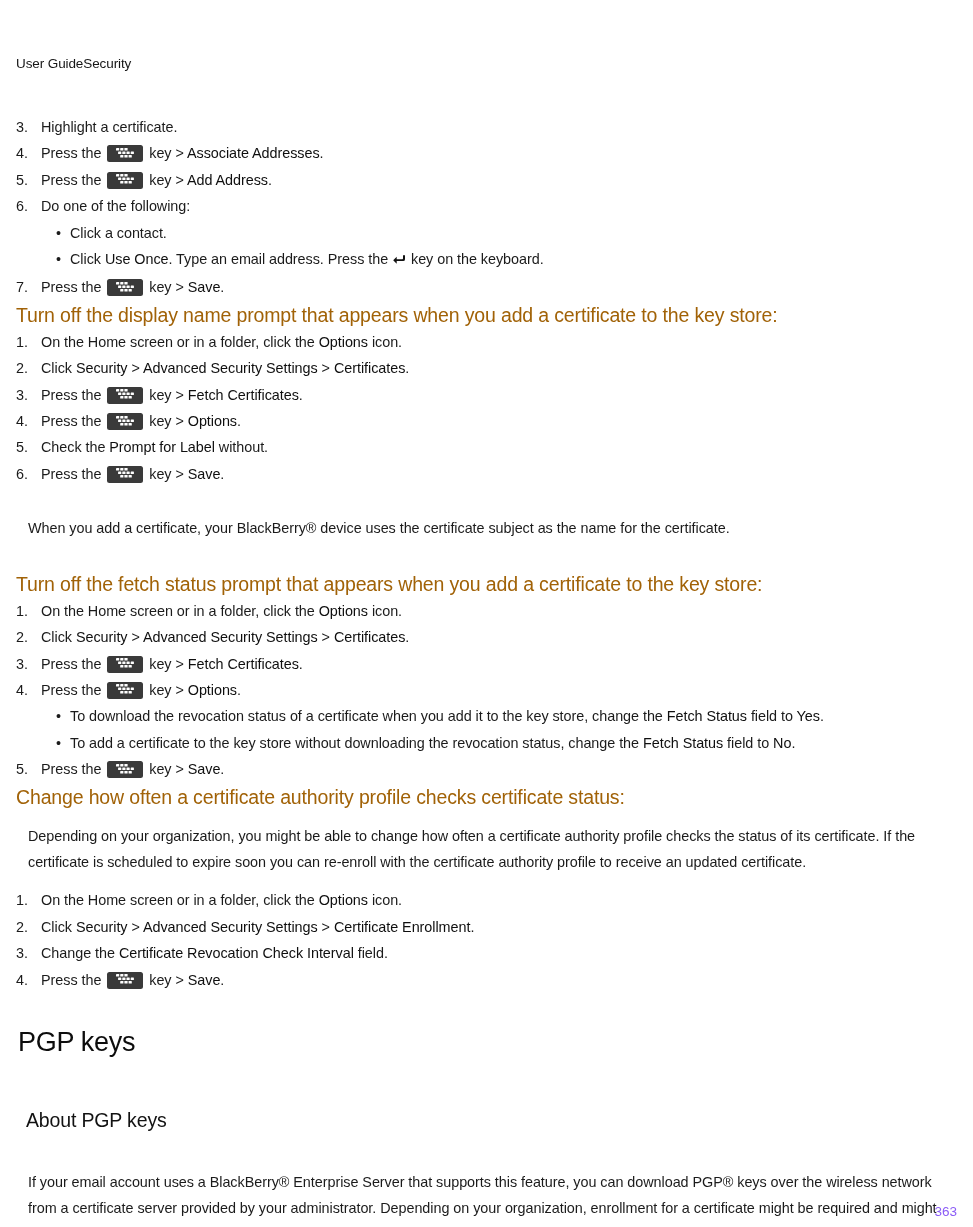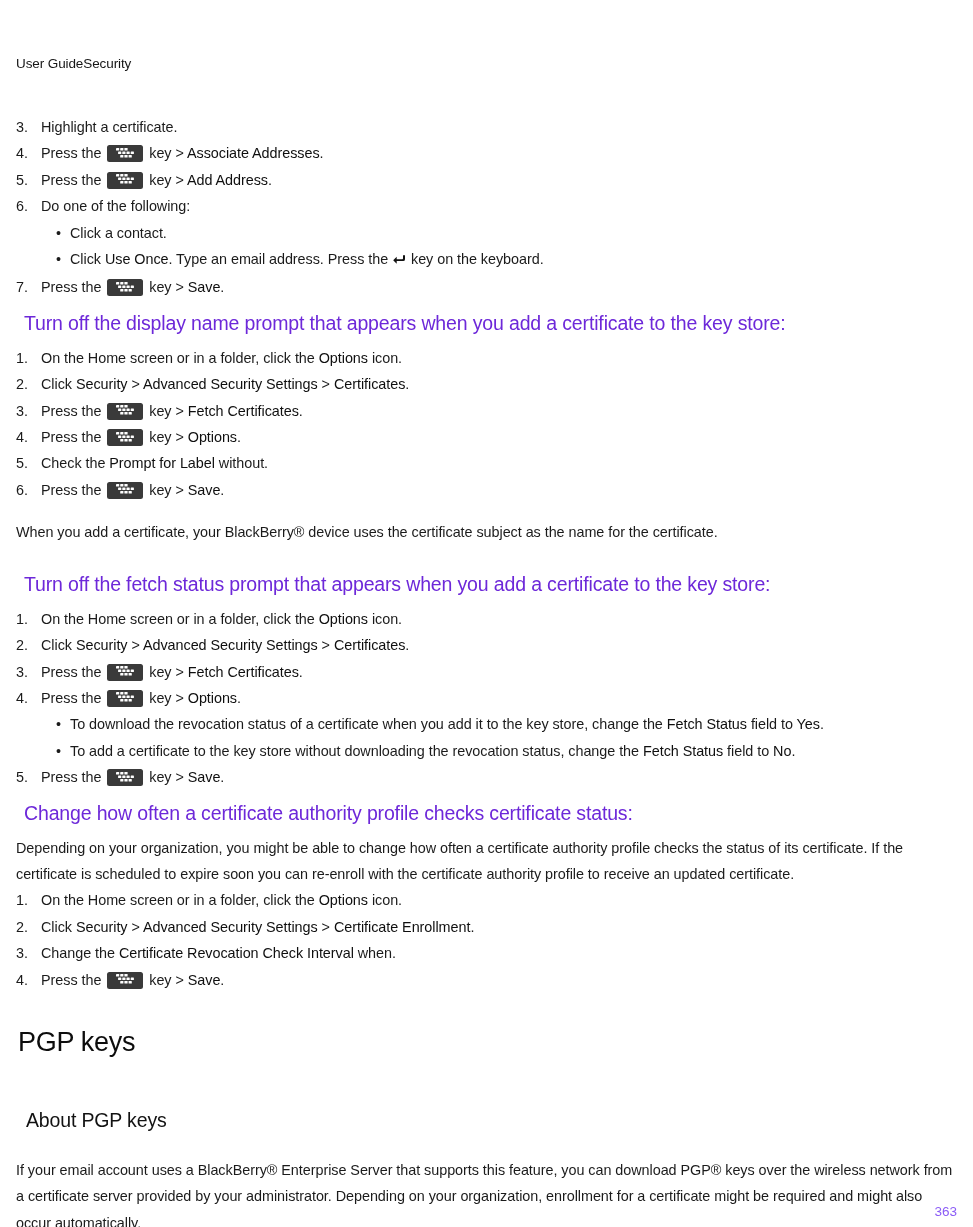--- a/index.html
+++ b/index.html
@@ -86,31 +86,31 @@
   }
 
   b, .b { font-weight: normal; color: #0f0f0f; }
 
   
   .para {
     font-size: 14.4px;
     line-height: 26.4px;
     letter-spacing: -0.05px;
     color: #1b1b1b;
-    margin: 0;
+    margin: 12px;
   }
 
   
   .h-step {
     font-size: 19.5px;
     line-height: 28px;
     font-weight: normal;
-    color: #6d28d9;
+    color: #a16207;
     letter-spacing: -0.15px;
-    margin: 8px;
+    margin: 0;
   }
   .h1 {
     font-size: 27px;
     line-height: 34px;
     font-weight: normal;
     color: #0d0d0d;
     letter-spacing: -0.3px;
     margin: 2px;
   }
   .h2 {
@@ -403,21 +403,21 @@
       <li class="oitem">
         <span class="num">1.</span>
         <span>On the Home screen or in a folder, click the </span><b>Options</b><span> icon.</span>
       </li>
       <li class="oitem">
         <span class="num">2.</span>
         <span>Click </span><b>Security</b><span> &gt; </span><b>Advanced Security Settings</b><span> &gt; </span><b>Certificate Enrollment</b><span>.</span>
       </li>
       <li class="oitem">
         <span class="num">3.</span>
-        <span>Change the </span><b>Certificate Revocation Check Interval</b><span> when.</span>
+        <span>Change the </span><b>Certificate Revocation Check Interval</b><span> field.</span>
       </li>
       <li class="oitem">
         <span class="num">4.</span>
         <span>Press the </span><span class="bbkey"><svg width="19" height="12" viewBox="0 0 19 12">
               <g fill="#ffffff">
                 <rect x="0" y="0" width="3.2" height="2.6" rx="0.4"></rect>
                 <rect x="4.2" y="0" width="3.2" height="2.6" rx="0.4"></rect>
                 <rect x="8.4" y="0" width="3.2" height="2.6" rx="0.4"></rect>
                 <rect x="2.1" y="3.5" width="3.2" height="2.6" rx="0.4"></rect>
                 <rect x="6.3" y="3.5" width="3.2" height="2.6" rx="0.4"></rect>

